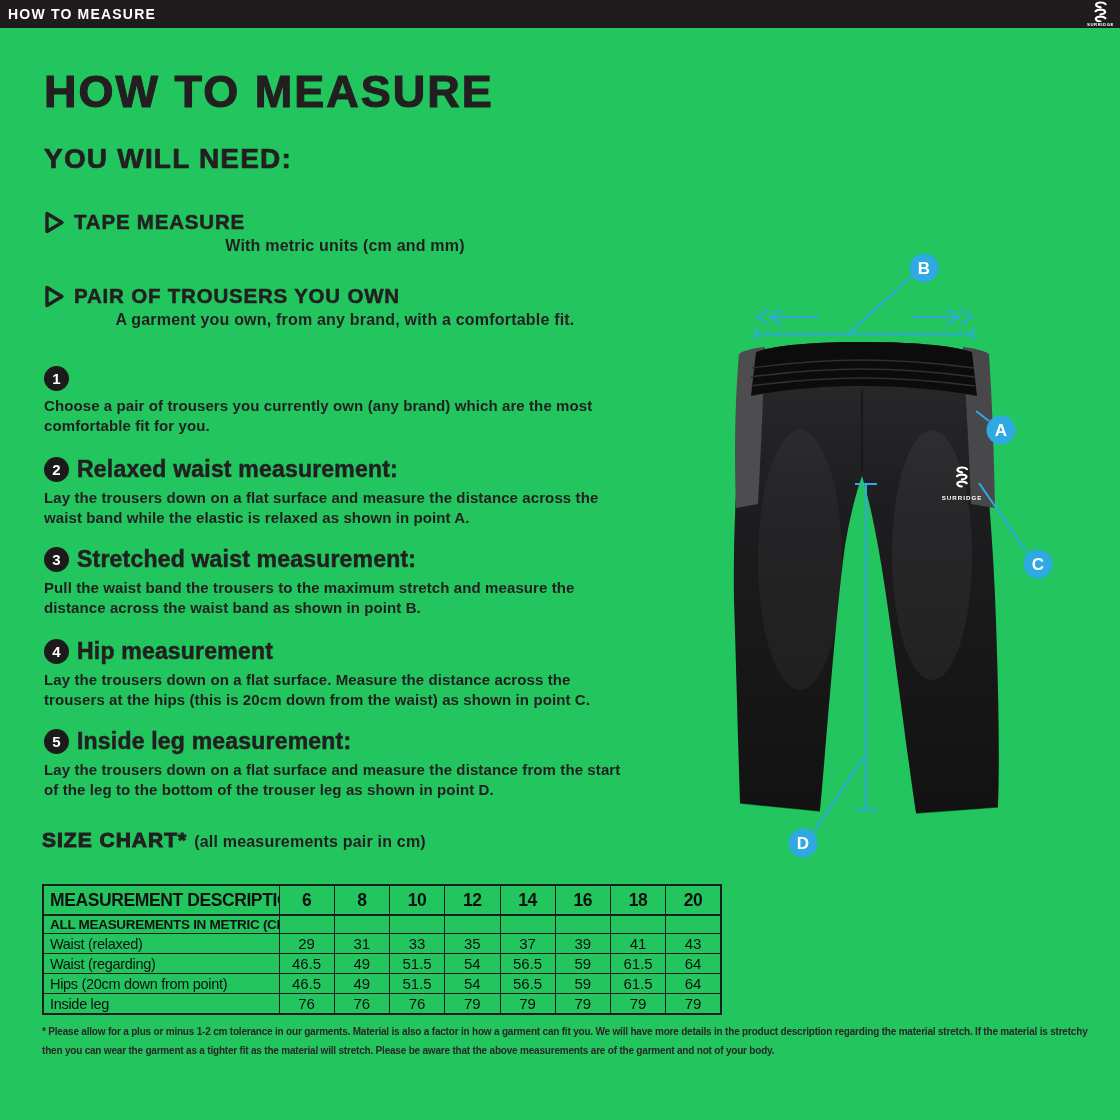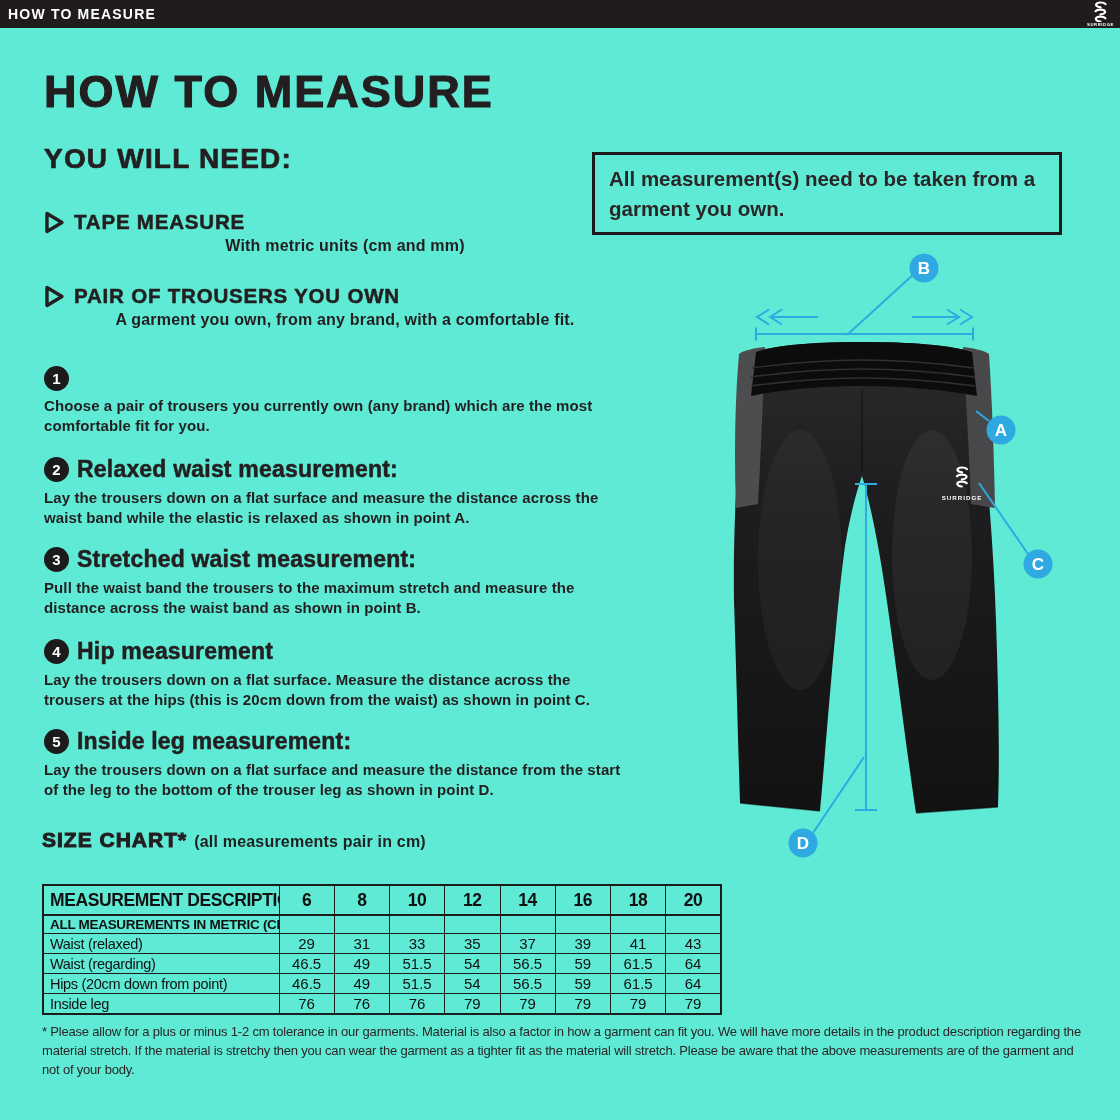--- a/index.html
+++ b/index.html
@@ -1,16 +1,16 @@
 <!DOCTYPE html>
 <html><head>
 <meta charset="utf-8">
 <style>
   html,body{margin:0;padding:0;background:#fff;}
-  .page{position:relative;width:1120px;height:1120px;background:#5eead4;overflow:hidden;
+  .page{position:relative;width:1120px;height:1120px;background:#22c55e;overflow:hidden;
         font-family:"Liberation Sans",sans-serif;color:#231f20;}
 
   
   .topbar{position:absolute;left:0;top:0;width:1120px;height:28px;background:#201c1d;
           display:flex;align-items:center;justify-content:space-between;}
   .topbar-title{color:#fff;font-size:14px;font-weight:bold;letter-spacing:1.2px;margin-left:8px;}
   .topbar-logo{margin-right:6px;display:flex;flex-direction:column;align-items:center;line-height:1;}
   .topbar-logo .logo-word{color:#fff;font-size:4.2px;font-weight:bold;letter-spacing:.6px;margin-top:1px;}
 
   
@@ -46,21 +46,21 @@
                    border:2.5px solid #1d1d1d;table-layout:fixed;color:#111;}
   table.size-chart td{border:1.5px solid #1d1d1d;padding:1px 6px;text-align:center;overflow:hidden;white-space:nowrap;}
   table.size-chart col.c0{width:236px;}
   tr.hdr td{font-size:17.5px;font-weight:bold;letter-spacing:-.4px;height:26px;border-bottom-width:2px;}
   tr.hdr td:first-child{text-align:left;}
   tr.metric td{font-size:13.5px;font-weight:bold;height:15px;text-align:left;letter-spacing:-.3px;}
   tr.data td{font-size:15px;height:16px;}
   tr.data td.lbl{text-align:left;font-weight:normal;font-size:14.5px;letter-spacing:-.3px;}
 
   
-  .footnote{position:absolute;left:42px;top:1022px;width:1048px;font-size:13px;font-weight:normal;
+  .footnote{position:absolute;left:42px;top:1022px;width:1048px;font-size:10px;font-weight:bold;
             line-height:19px;letter-spacing:-.2px;color:#2a2627;}
 
   
   .diagram{position:absolute;left:690px;top:245px;width:400px;height:630px;}
   .blue-line{stroke:#2fa9e1;stroke-width:2;fill:none;}
   .pt-letter{font-family:"Liberation Sans",sans-serif;font-size:17px;font-weight:bold;fill:#fff;text-anchor:middle;}
   .logo-s{stroke:#fff;stroke-width:2.1;fill:none;stroke-linecap:round;}
 </style>
 </head>
 <body>
@@ -75,23 +75,20 @@
         <path class="logo-s" d="M3.3,9.7 C5.1,7.5 11.6,7.7 12.3,9.9 C12.9,11.9 9.5,12.6 8,12.8"></path>
         <path class="logo-s" d="M12.6,16.4 C10.8,14.2 4.4,14.4 3.7,16.6 C3.1,18.6 6.4,19.3 7.9,19.5"></path>
       </svg>
       <span class="logo-word">SURRIDGE</span>
     </div>
   </header>
 
   <div class="h1">HOW TO MEASURE</div>
   <div class="h2">YOU WILL NEED:</div>
 
-  <div class="note-box">
-    <p>All measurement(s) need to be taken from a garment you own.</p>
-  </div>
 
   <div class="need" style="top:210px;">
     <div class="need-head">
       <svg width="21" height="23" viewBox="0 0 21 23">
         <polygon points="3,2.5 18,11.5 3,20.5" fill="none" stroke="#231f20" stroke-width="3.4" stroke-linejoin="round"></polygon>
       </svg>
       <span class="need-title">TAPE MEASURE</span>
     </div>
     <div class="need-desc">With metric units (cm and mm)</div>
   </div>

